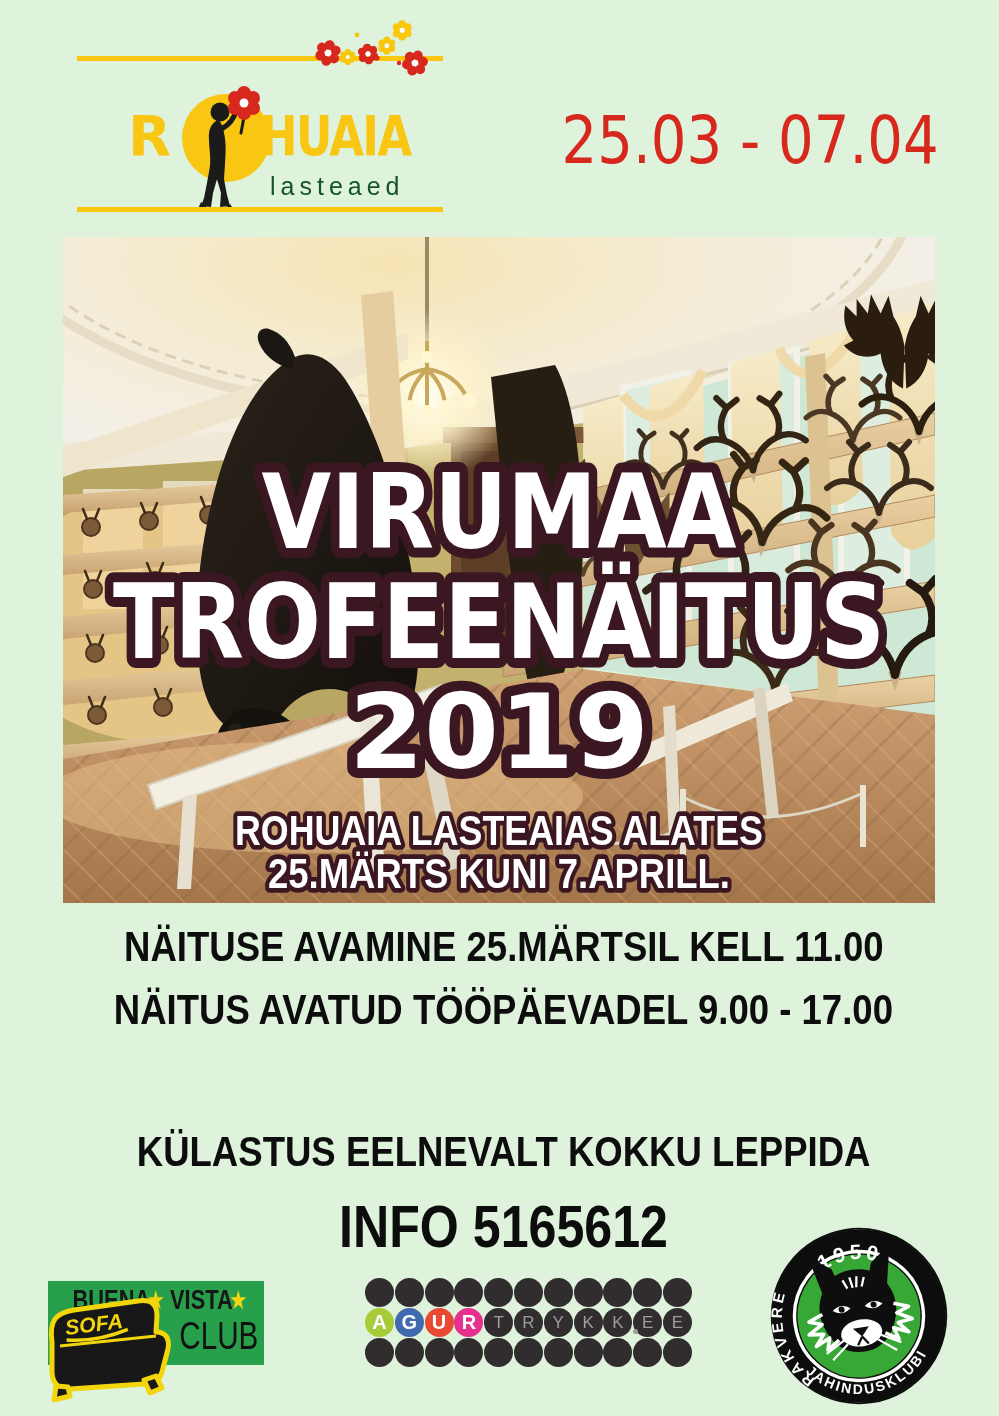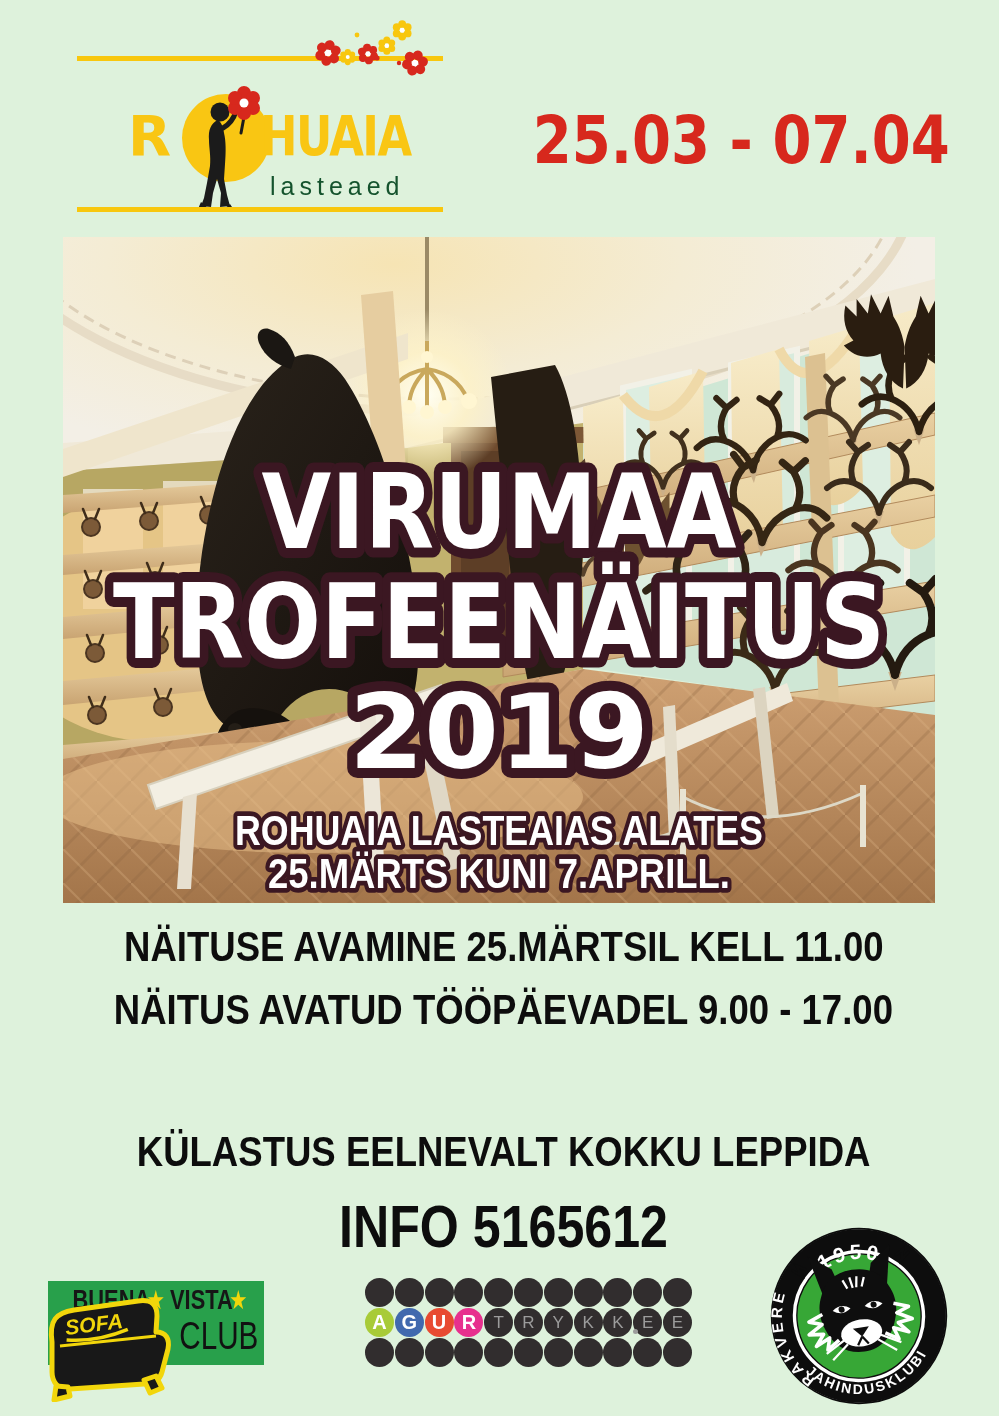--- a/index.html
+++ b/index.html
@@ -18,21 +18,21 @@
   .logo-r{position:absolute; left:0; top:18px; font-family:"DejaVu Sans", sans-serif;
     font-weight:bold; font-size:56px; color:#f9c613; line-height:1;}
   .logo-rest{position:absolute; left:132px; top:18px; font-family:"DejaVu Sans", sans-serif;
     font-weight:bold; font-size:56px; color:#f9c613; line-height:1;
     transform:scaleX(.80); transform-origin:left center; letter-spacing:-2px;}
   .logo-disc-wrap{position:absolute; left:40px; top:-4px; width:132px; height:130px;}
   .logo-sub{position:absolute; left:142px; top:82px; font-size:25px; color:#14532d;
     letter-spacing:5px; font-weight:400;}
 
   .date-range{position:absolute; right:60px; top:108px; width:480px; text-align:right;
-    font-family:"DejaVu Sans", sans-serif; font-weight:bold; font-size:66px; color:#d7281d;
+    font-family:"DejaVu Sans", sans-serif; font-weight:normal; font-size:66px; color:#d7281d;
     line-height:1;}
   .date-range .squeeze{transform-origin:right center;}
 
   
   .photo{position:absolute; left:63px; top:237px; width:872px; height:666px; overflow:hidden;}
   .photo svg{display:block;}
 
   
   .bodyline{position:absolute; left:4px; width:999px; text-align:center; color:#0d0d0d;
     font-weight:bold; font-size:43px; line-height:1; white-space:nowrap;}

